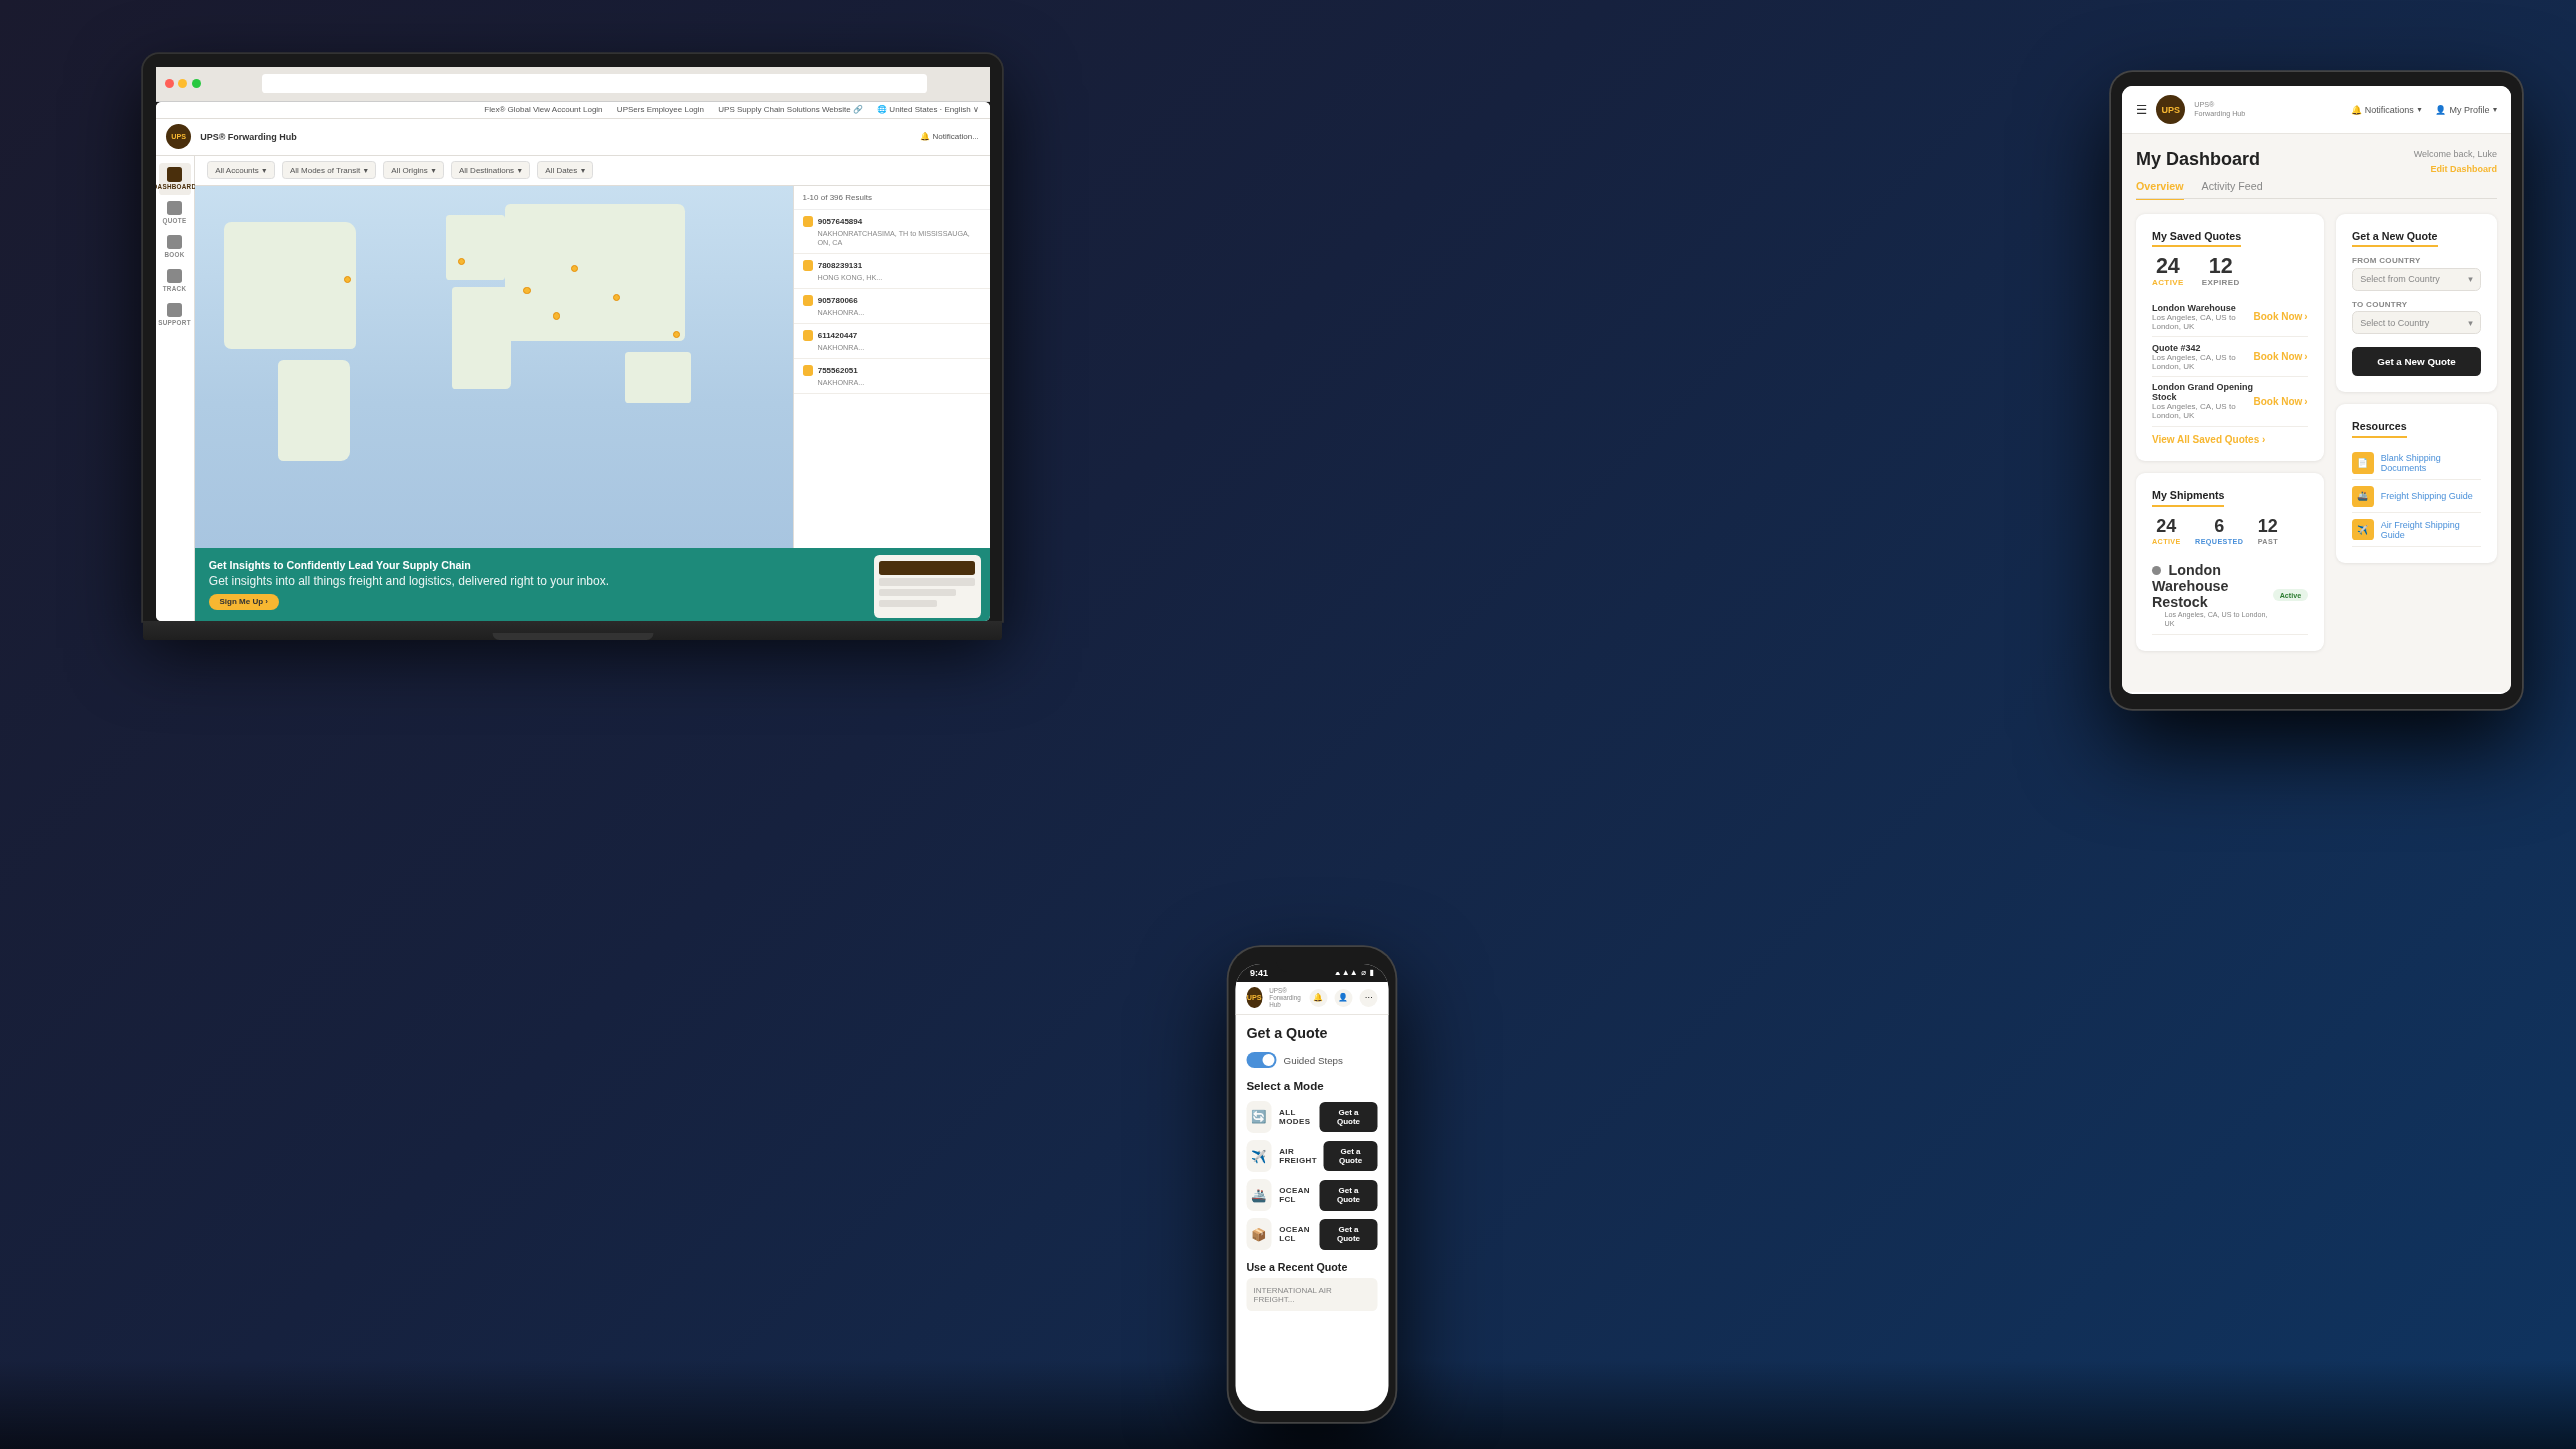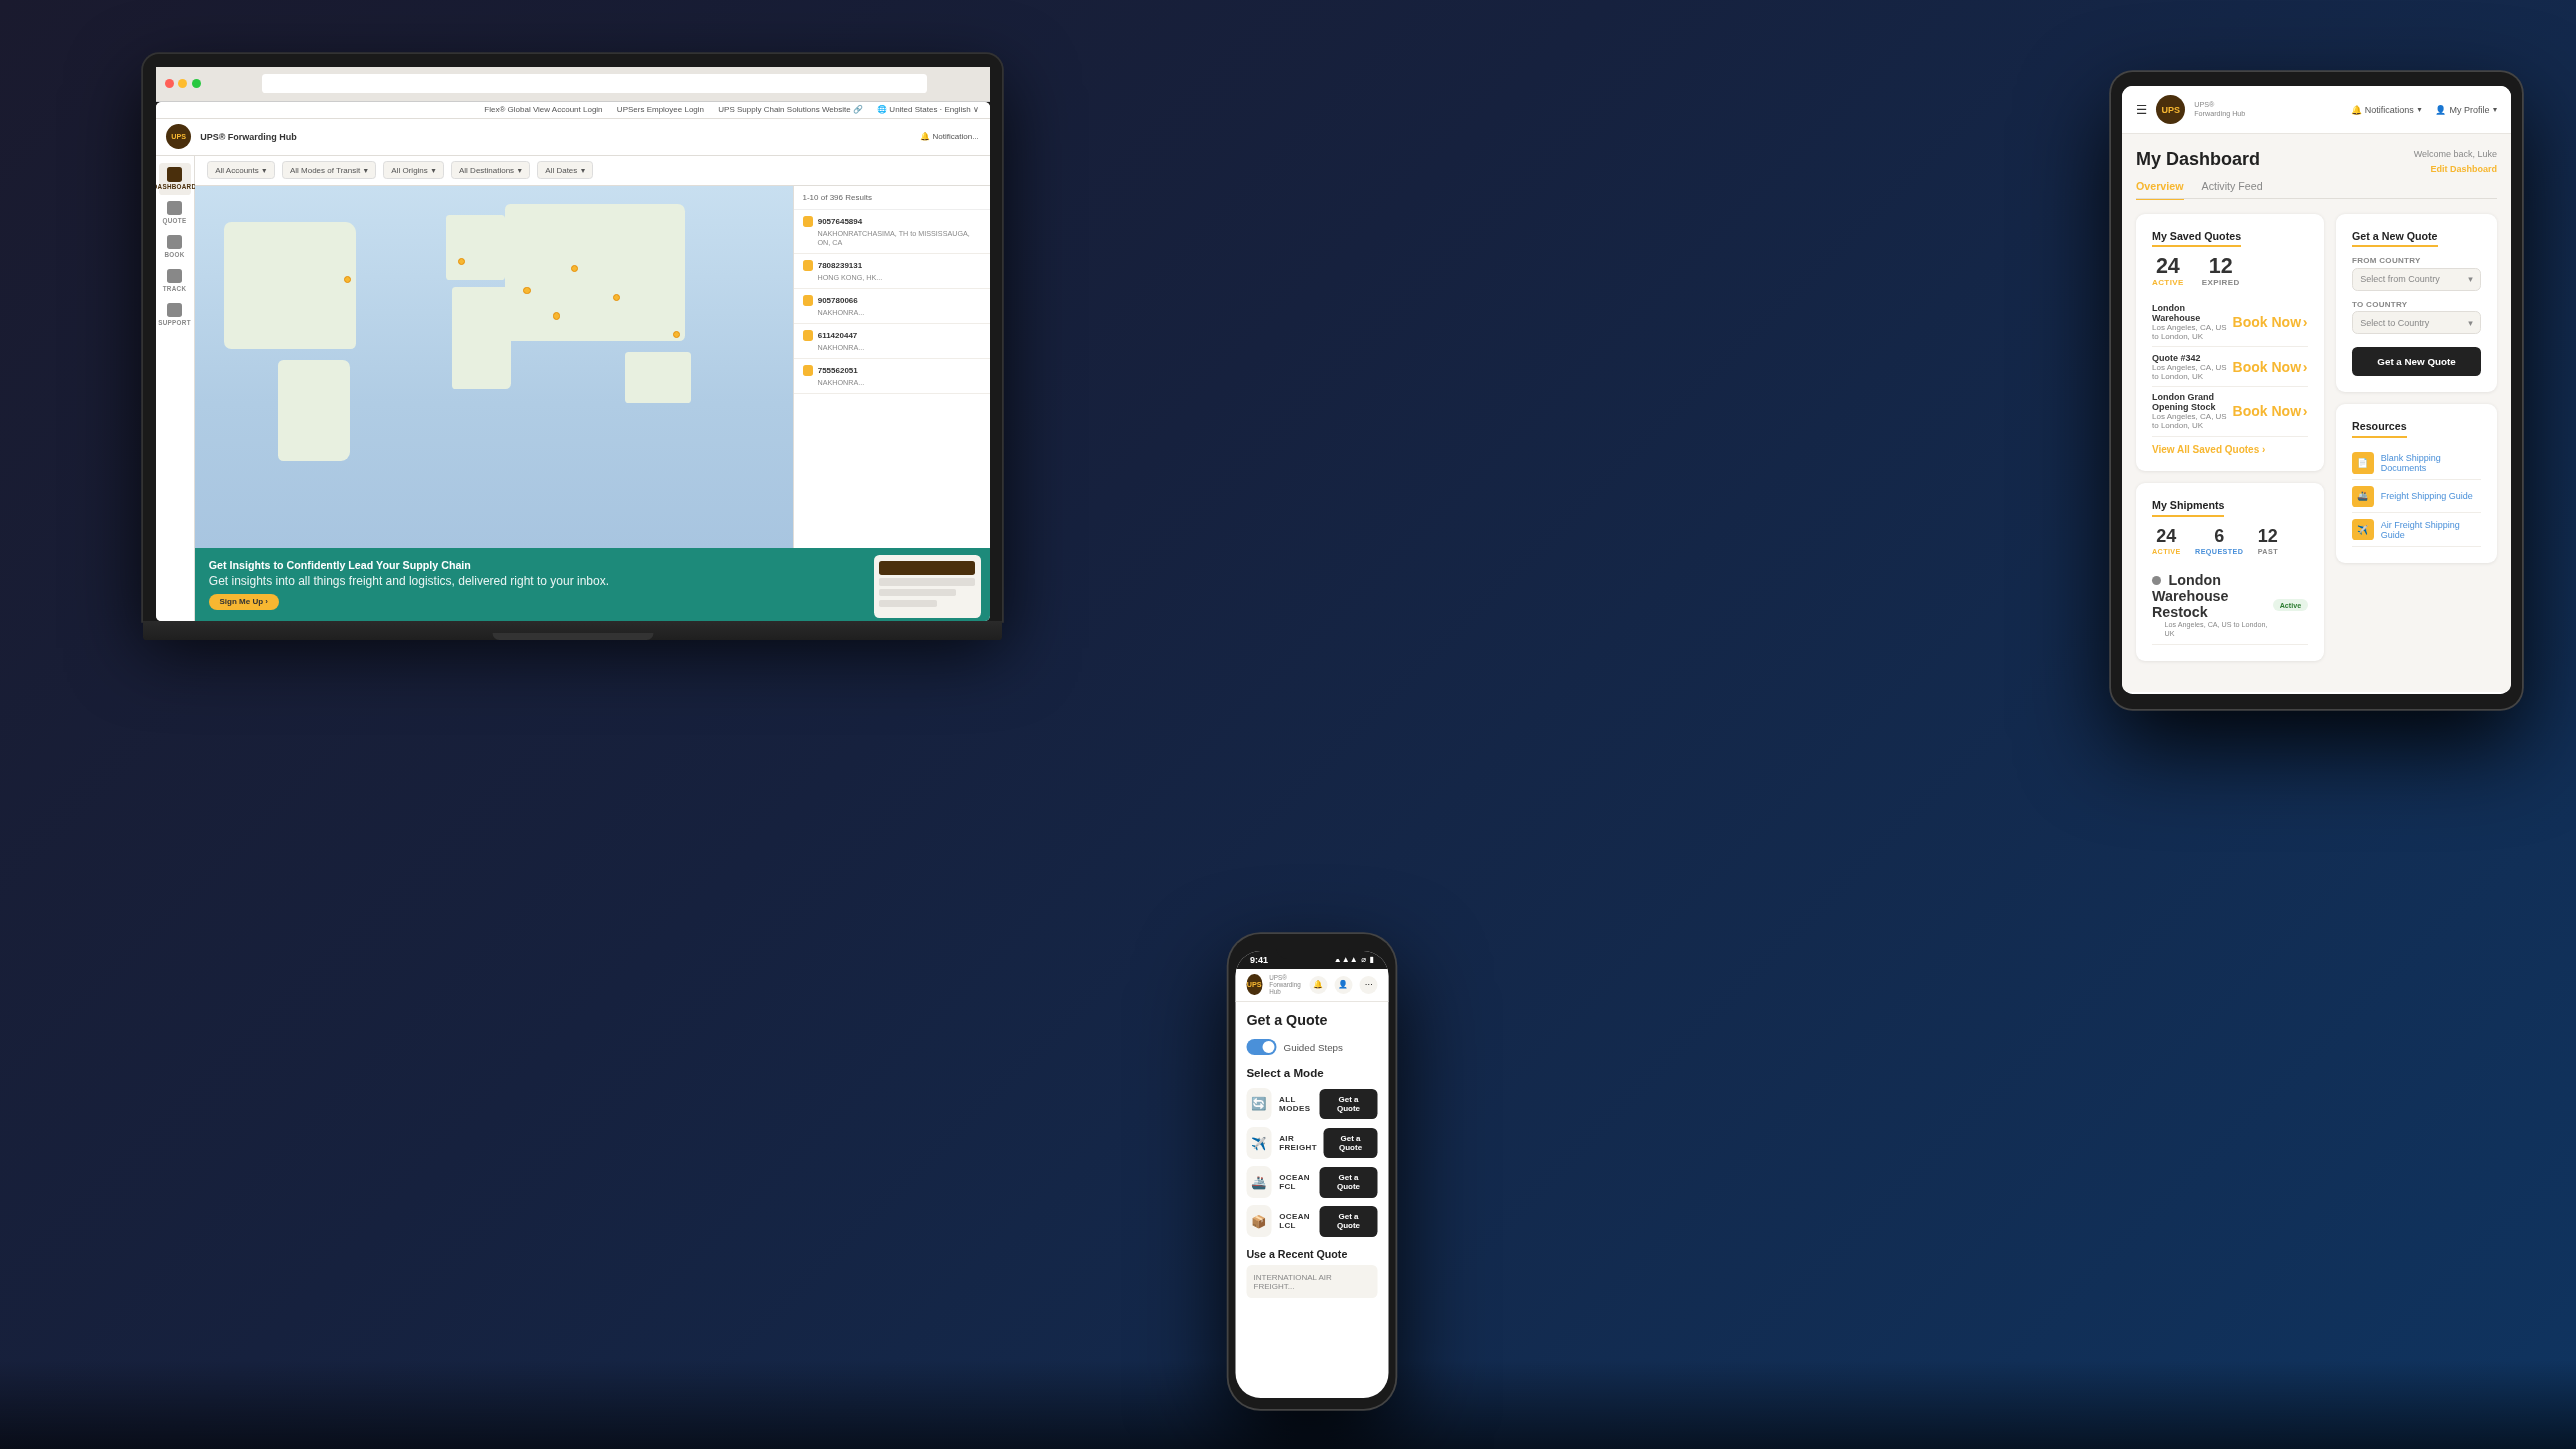--- a/index.html
+++ b/index.html
@@ -507,21 +507,21 @@
     .saved-quote-name {
       font-size: 9px;
       font-weight: 600;
       color: #333;
     }
     .saved-quote-route {
       font-size: 8px;
       color: #888;
     }
     .book-now-btn {
-      font-size: 14px;
+      font-size: 10px;
       color: #f7b731;
       font-weight: 600;
       cursor: pointer;
       white-space: nowrap;
       display: flex;
       align-items: center;
       gap: 1.8px;
     }
     .view-all-link {
       font-size: 10px;
@@ -640,21 +640,21 @@
       color: #4a90d9;
       font-weight: 500;
       cursor: pointer;
     }
 
     
     .phone-container {
       position: absolute;
       left: 50%;
       transform: translateX(-50%);
-      bottom: 40px;
+      bottom: 27px;
       width: 215px;
       z-index: 3;
       padding-left: 48px;
     }
     .phone-outer {
       background: #1a1a1a;
       border-radius: 32px;
       padding: 10.7px 7.2px;
       box-shadow: 0 0 0 1.8px #444, 0 36px 89px rgba(0,0,0,0.9);
     }

